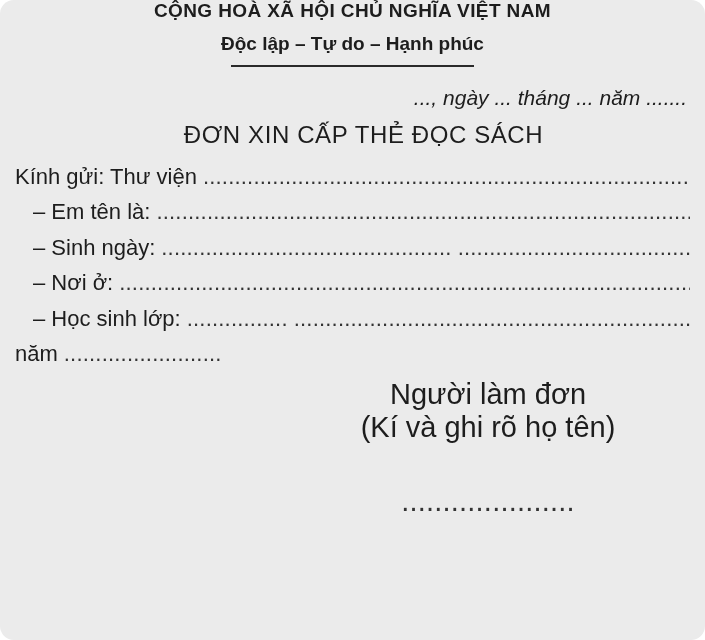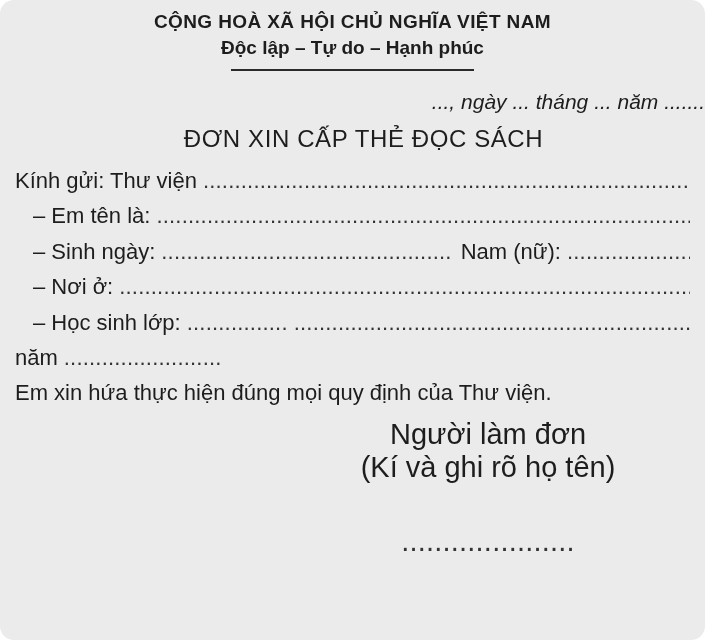--- a/index.html
+++ b/index.html
@@ -8,26 +8,26 @@
     width: 705px;
     height: 640px;
     box-sizing: border-box;
     background: #ebebeb;
     border-radius: 14px;
     color: #1d1d1d;
     font-family: "Liberation Sans", sans-serif;
     overflow: hidden;
   }
   
-  .header { text-align: center; padding-top: 11px; }
+  .header { text-align: center; }
   .national { font-size: 19px; font-weight: bold; letter-spacing: 0.4px; line-height: 22px; }
-  .motto { font-size: 19px; font-weight: bold; margin-top: 4px; line-height: 22px; }
+  .motto { font-size: 19px; font-weight: bold; margin-top: 11px; line-height: 22px; }
   .rule { width: 243px; height: 0; border-bottom: 2px solid #2a2a2a; margin: 10px auto 0 auto; }
   
-  .date { font-size: 21px; font-style: italic; text-align: right; margin-top: 19px; line-height: 24px; }
+  .date { font-size: 21px; font-style: italic; text-align: right; padding-right: 18px; margin-top: 19px; line-height: 24px; }
   .title { font-size: 24px; text-align: center; letter-spacing: 0.6px; margin-top: 11px; line-height: 28px; padding-left: 22px; }
   
   .form { font-size: 22px; margin-top: 10px; }
   .line {
     display: flex;
     align-items: baseline;
     height: 35.4px;
     line-height: 35.4px;
     padding: 0 15px;
     white-space: nowrap;
@@ -74,44 +74,40 @@
     </div>
 
     <div class="line ind-dash">
       <span class="lbl">– Em tên là:</span>
       <span class="dots grow">..............................................................................................................................</span>
     </div>
 
     <div class="line ind-dash">
       <span class="lbl">– Sinh ngày:</span>
       <span class="dots fixed">..............................................</span>
-      <span class="lbl2">Nam (nữ):</span>
       <span class="dots grow">..............................................................................................................................</span>
     </div>
 
     <div class="line ind-dash">
       <span class="lbl">– Nơi ở:</span>
       <span class="dots grow">..............................................................................................................................</span>
     </div>
 
     <div class="line ind-dash">
       <span class="lbl">– Học sinh lớp:</span>
       <span class="dots fixed">................</span>
       <span class="dots grow">..............................................................................................................................</span>
     </div>
 
 
     <div class="line">
       <span class="lbl">năm</span>
       <span class="dots fixed">.........................</span>
     </div>
 
-    <div class="line ind-par">
-      <span class="lbl">Em xin hứa thực hiện đúng mọi quy định của Thư viện.</span>
-    </div>
 
 
   </div>
 
   <div class="sig">
     <div class="sig-role">Người làm đơn</div>
     <div class="sig-note">(Kí và ghi rõ họ tên)</div>
     <div class="sig-dots">.....................</div>
   </div>
 

